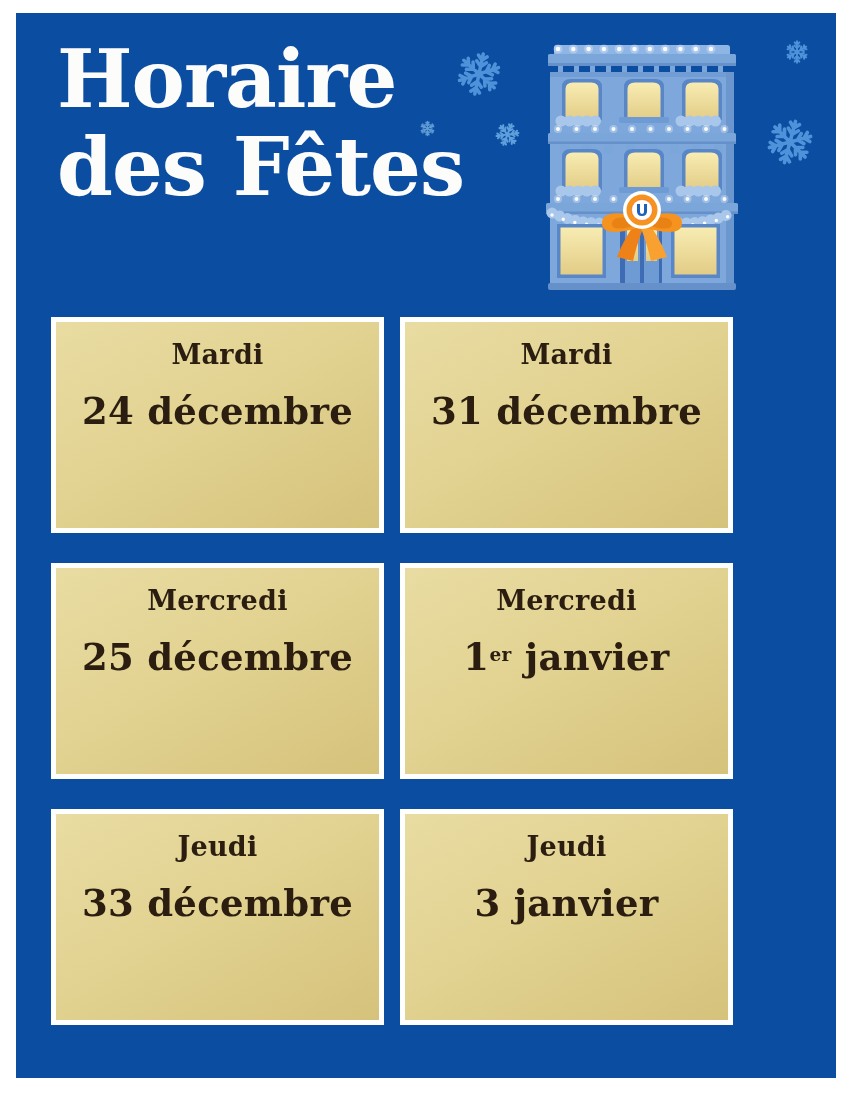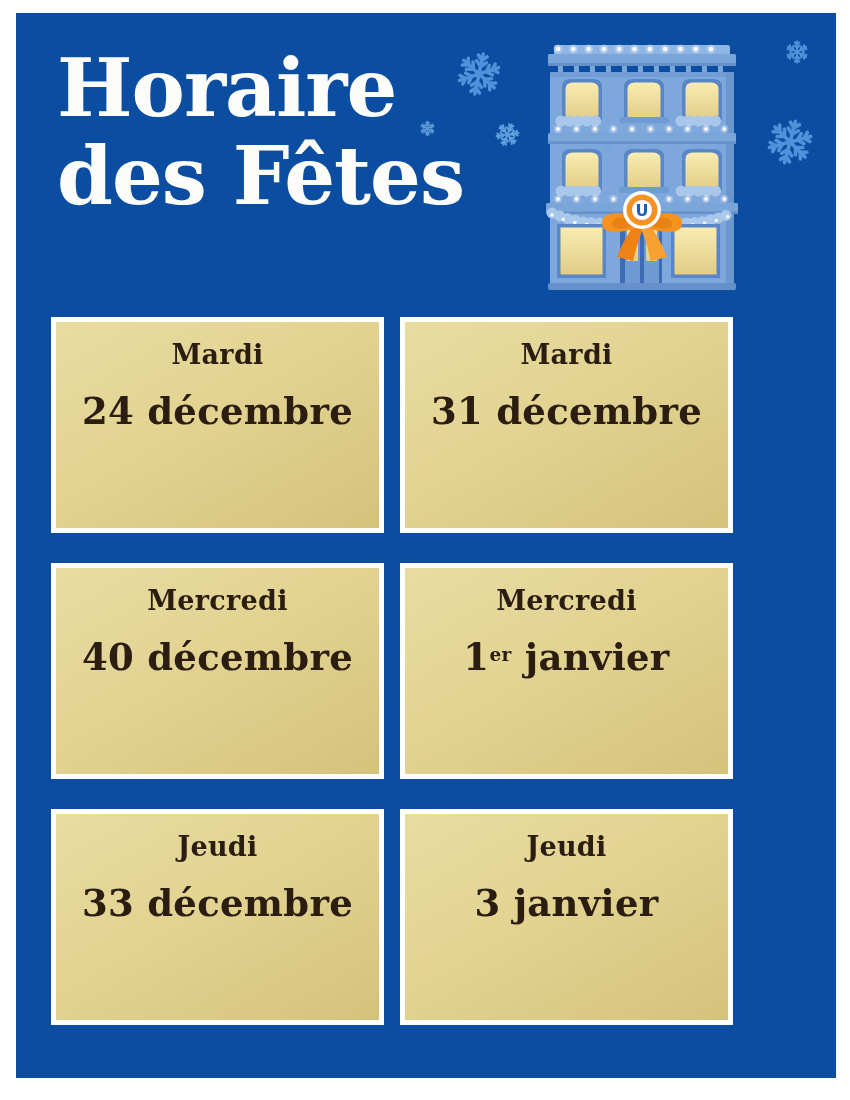--- a/index.html
+++ b/index.html
@@ -10,21 +10,21 @@
     overflow:hidden;
   }
   .panel{
     position:absolute;left:16px;top:13px;right:14px;bottom:22px;
     background:var(--background-blue,#0B4DA1);
   }
   
   .title{
     position:absolute;left:41px;top:22px;
     color:var(--title-text,#FCFCFA);
-    font-size:80px;font-weight:bold;line-height:1.1;letter-spacing:-1px;margin-top:9px;
+    font-size:80px;font-weight:bold;line-height:1.1;letter-spacing:-1px;
   }
   
   .flake{position:absolute;}
   
   .building{position:absolute;left:528px;top:29px;width:196px;height:248px;}
   
   .grid{
     position:absolute;left:35px;top:304px;width:682px;
     display:grid;grid-template-columns:1fr 1fr;column-gap:16px;row-gap:30px;
   }
@@ -177,21 +177,21 @@
     <div class="card">
       <div class="day">Mardi</div>
       <div class="date"><span>24 décembre</span><sup></sup><span></span></div>
     </div>
     <div class="card">
       <div class="day">Mardi</div>
       <div class="date"><span>31 décembre</span><sup></sup><span></span></div>
     </div>
     <div class="card">
       <div class="day">Mercredi</div>
-      <div class="date"><span>40 décembre</span><sup></sup><span></span></div>
+      <div class="date"><span>25 décembre</span><sup></sup><span></span></div>
     </div>
     <div class="card">
       <div class="day">Mercredi</div>
       <div class="date"><span>1</span><sup>er</sup><span> janvier</span></div>
     </div>
     <div class="card">
       <div class="day">Jeudi</div>
       <div class="date"><span>33 décembre</span><sup></sup><span></span></div>
     </div>
     <div class="card">

